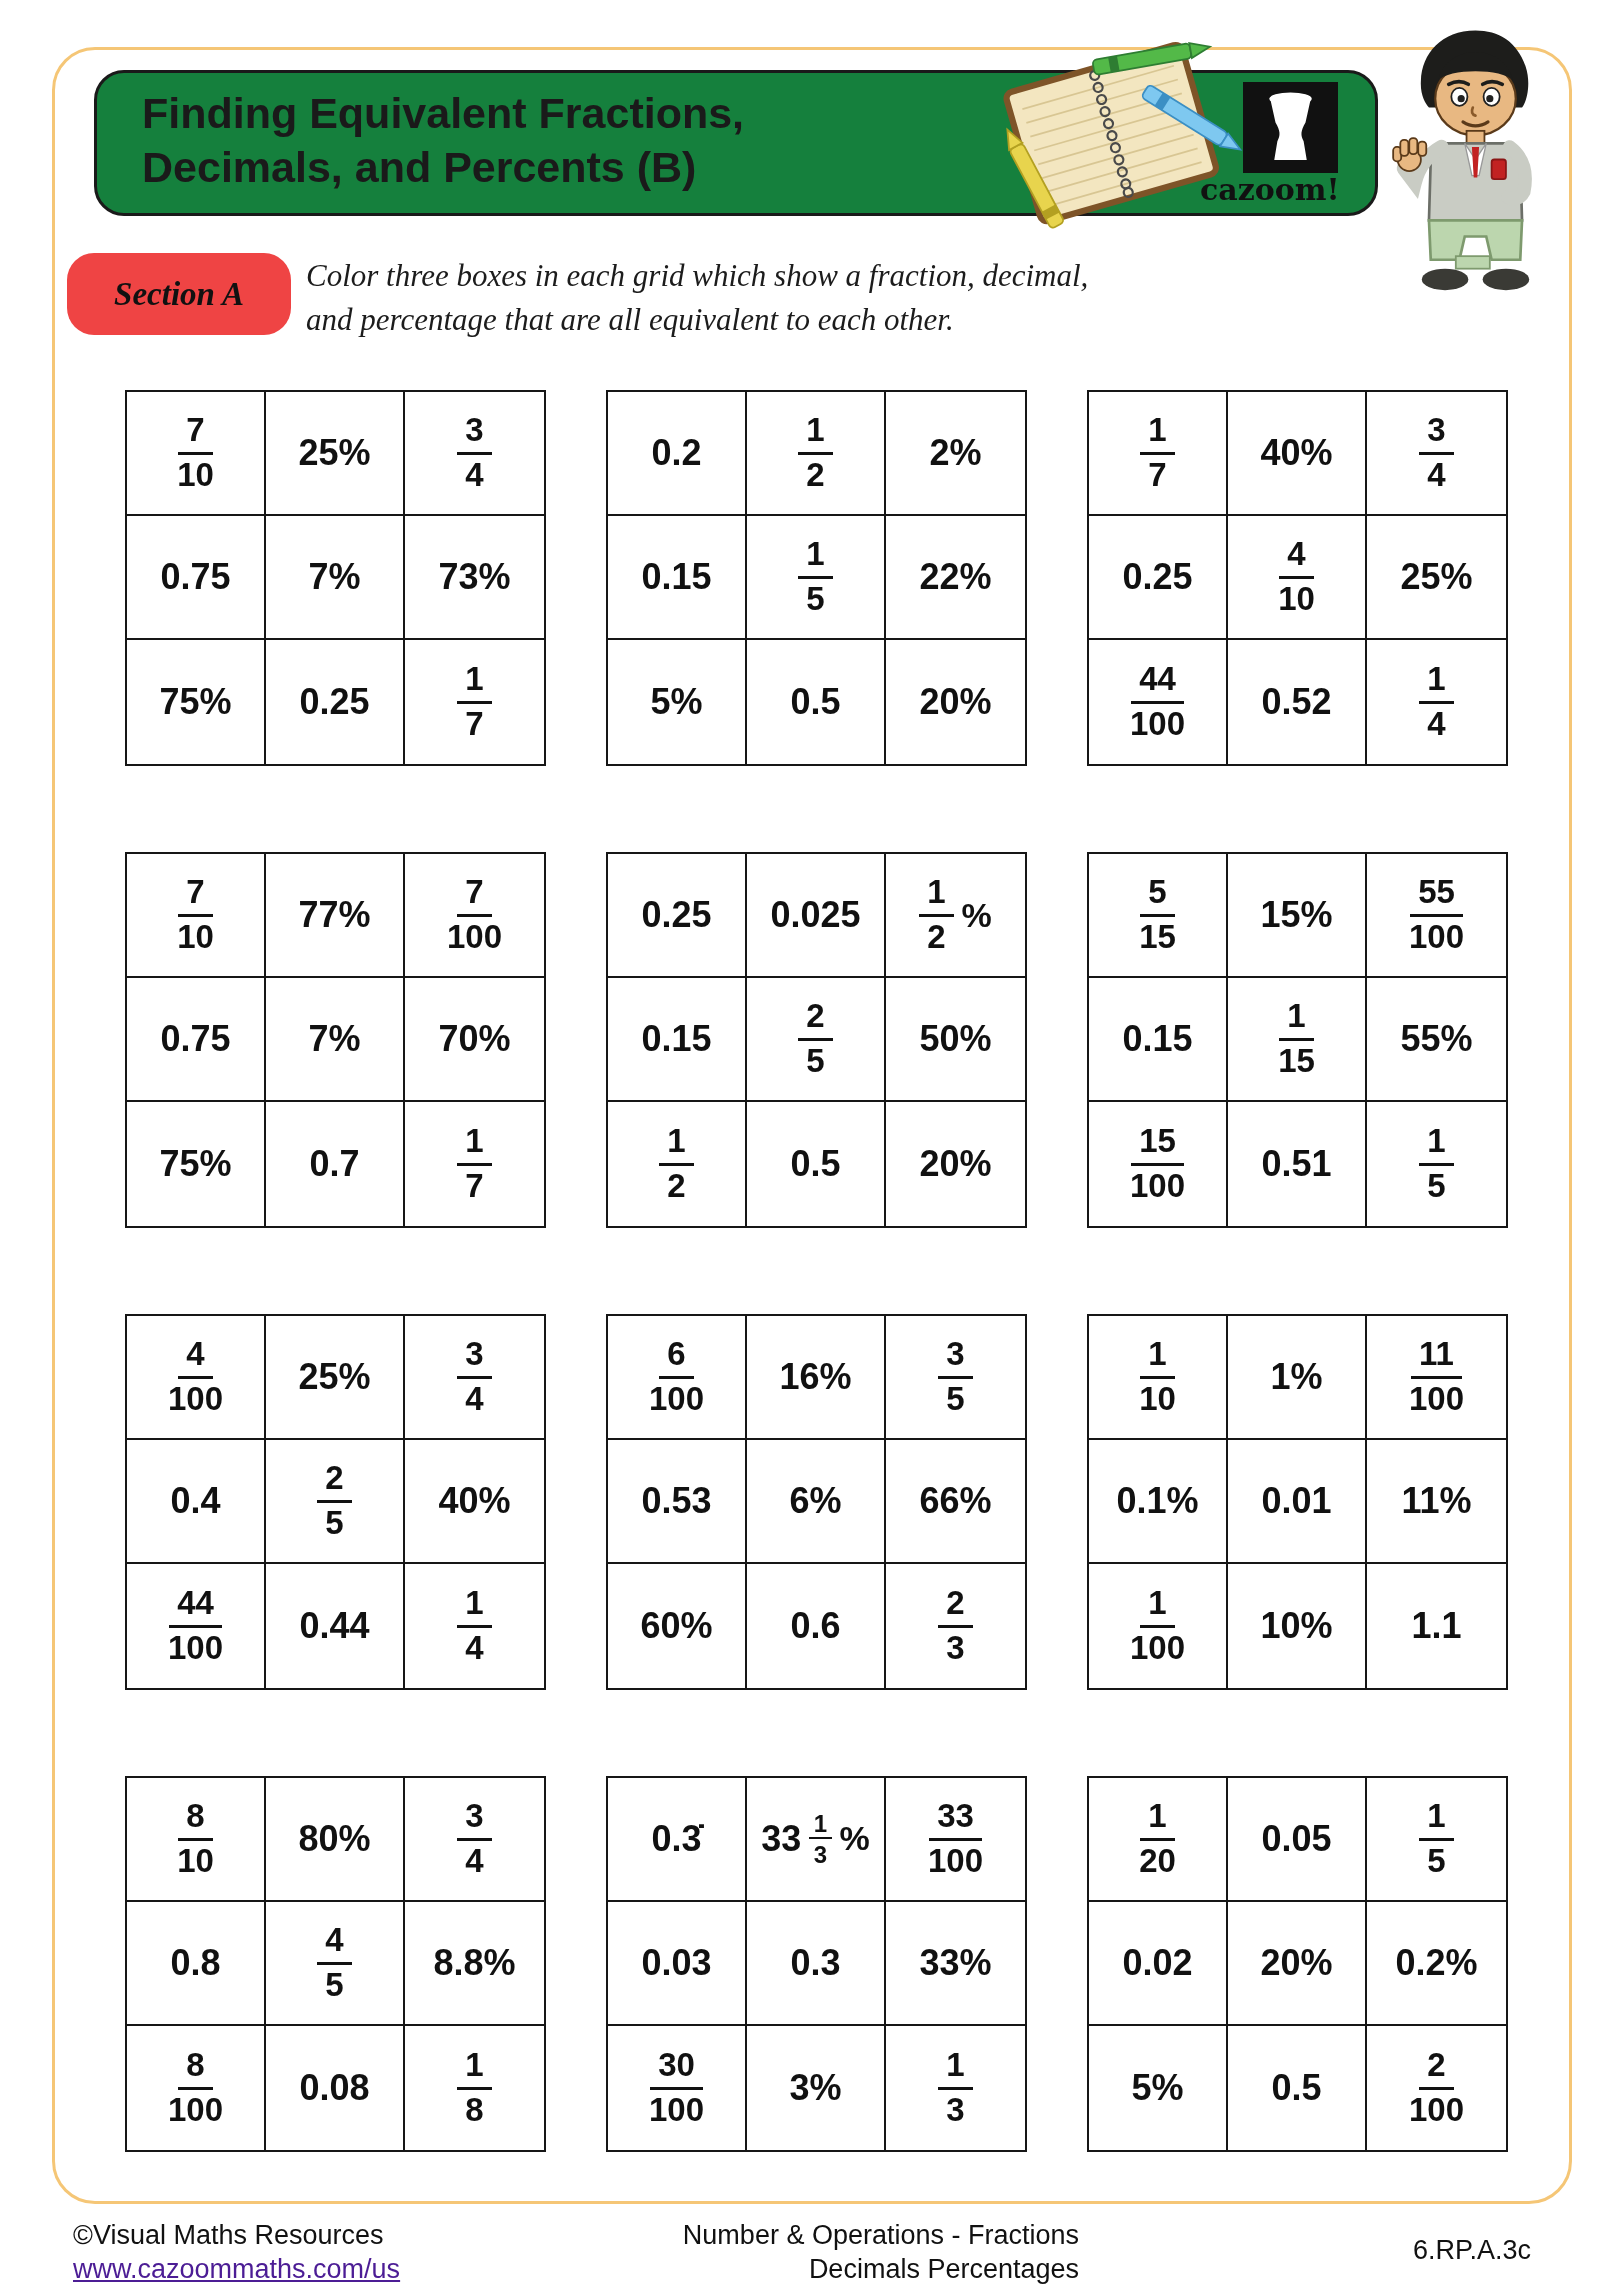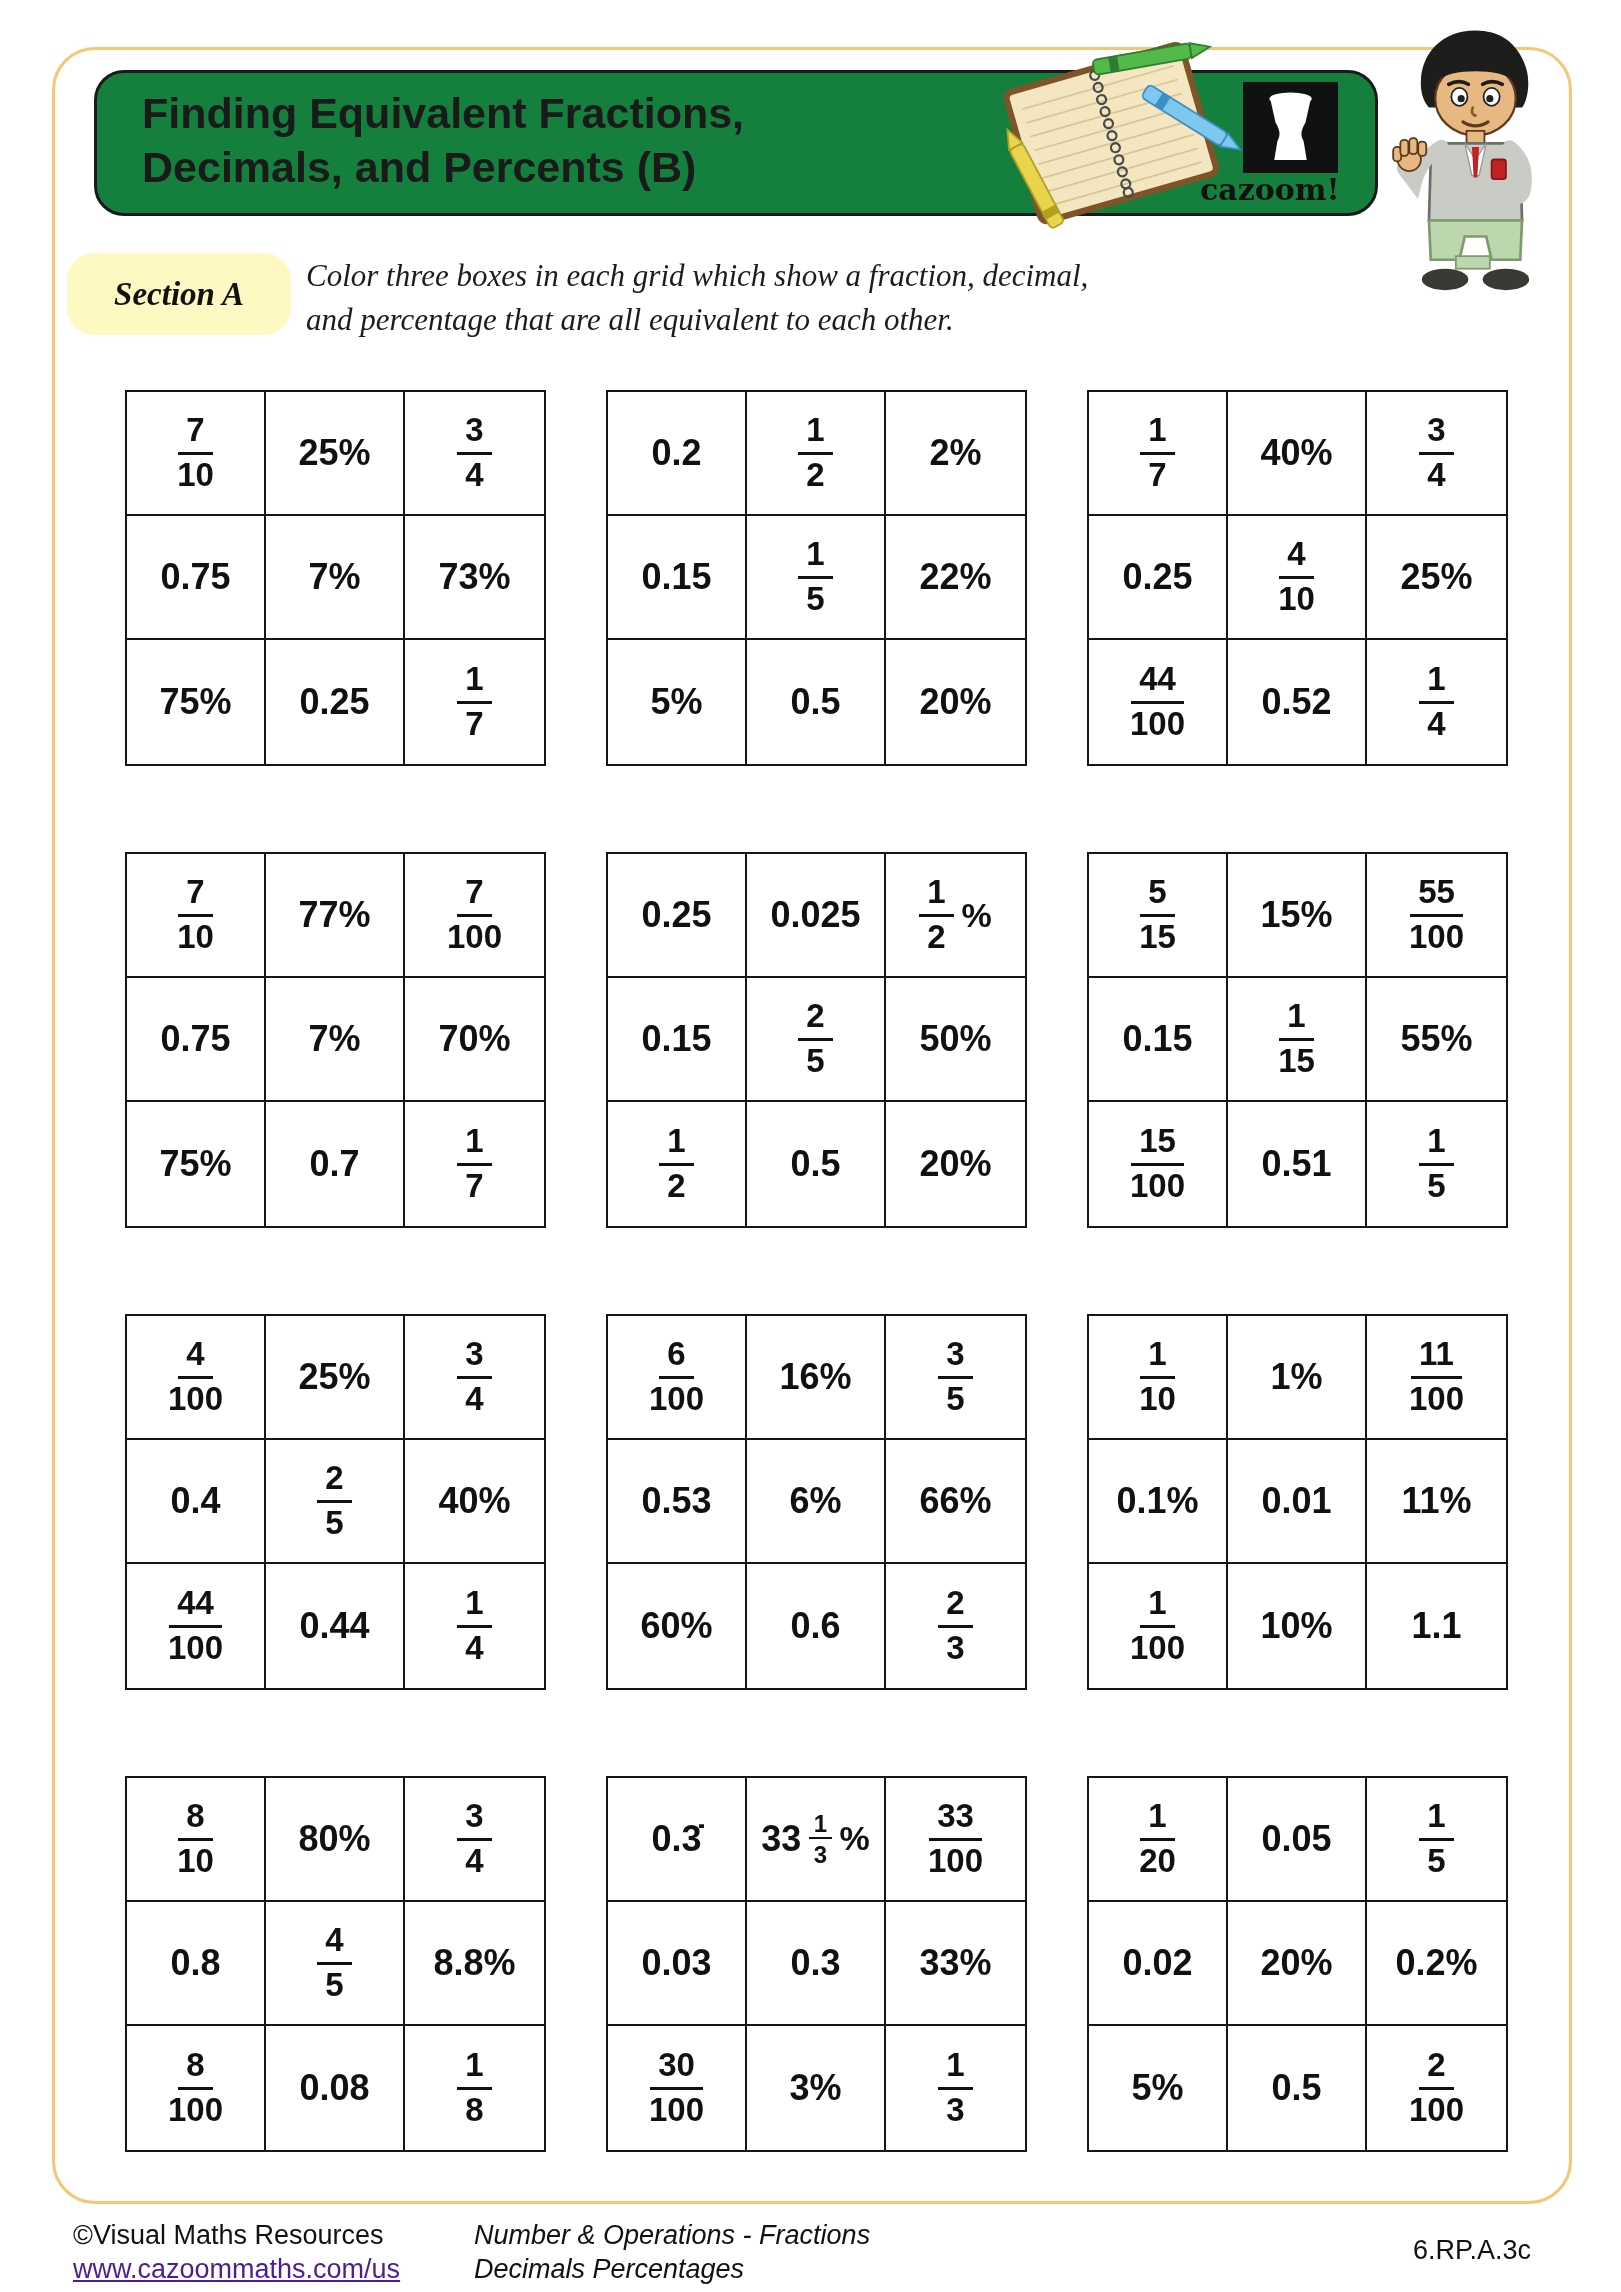--- a/index.html
+++ b/index.html
@@ -23,21 +23,21 @@
   .logo-mark{
     position:absolute;left:1243px;top:82px;width:95px;height:91px;background:#111;
     display:flex;align-items:center;justify-content:center;z-index:2;
   }
   .logo-text{
     position:absolute;left:1200px;top:172px;width:179px;text-align:left;z-index:2;
     font-family:"DejaVu Serif",serif;font-weight:bold;font-size:30px;color:#111;
   }
   .boy-wrap{position:absolute;left:1386px;top:25px;z-index:3;}
   .section-box{
-    position:absolute;left:67px;top:253px;width:224px;height:82px;background:#fef9c3;
+    position:absolute;left:67px;top:253px;width:224px;height:82px;background:#ef4444;
     border-radius:27px;display:flex;align-items:center;justify-content:center;z-index:1;
   }
   .section-label{font-family:"Liberation Serif",serif;font-style:italic;font-weight:bold;font-size:33px;}
   .instruction{
     position:absolute;left:306px;top:254px;width:1003px;z-index:1;
     font-family:"Liberation Serif",serif;font-style:italic;font-size:31px;line-height:1.43;color:#1c1c1c;
   }
   .grids{
     position:absolute;left:125px;top:390px;z-index:1;
     display:grid;grid-template-columns:repeat(3,421px);column-gap:60px;
@@ -56,21 +56,21 @@
   .val{font-size:36px;font-weight:bold;}
   .frac{display:flex;flex-direction:column;align-items:center;font-weight:bold;font-size:33px;line-height:1.12;}
   .frac .fn{border-bottom:3.6px solid #111;padding:0 8px 2.7px;}
   .frac .fd{padding-top:2.7px;}
   .frac.small{font-size:24px;line-height:1.05;}
   .frac.small .fn{border-bottom:2.7px solid #111;padding:0 4.5px 0.9px;}
   .cellrow{display:flex;align-items:center;gap:8px;}
   .pct{font-size:34px;font-weight:bold;}
   .footer-left{position:absolute;left:73px;top:2219px;font-size:27px;line-height:1.25;z-index:1;}
   .footer-url{color:#4c1d95;text-decoration:underline;}
-  .footer-center{position:absolute;left:474px;top:2219px;width:573px;text-align:left;font-size:27px;line-height:1.25;z-index:1;font-style:italic;}
+  .footer-center{position:absolute;left:506px;top:2219px;width:573px;text-align:right;font-size:27px;line-height:1.25;z-index:1;}
   .footer-standard{position:absolute;left:1413px;top:2235px;font-size:27px;z-index:1;}
 </style>
 </head>
 <body>
 
 <div class="frame"></div>
 
 <div class="title-panel">
   <div class="title">
     <div>Finding Equivalent Fractions,</div>

